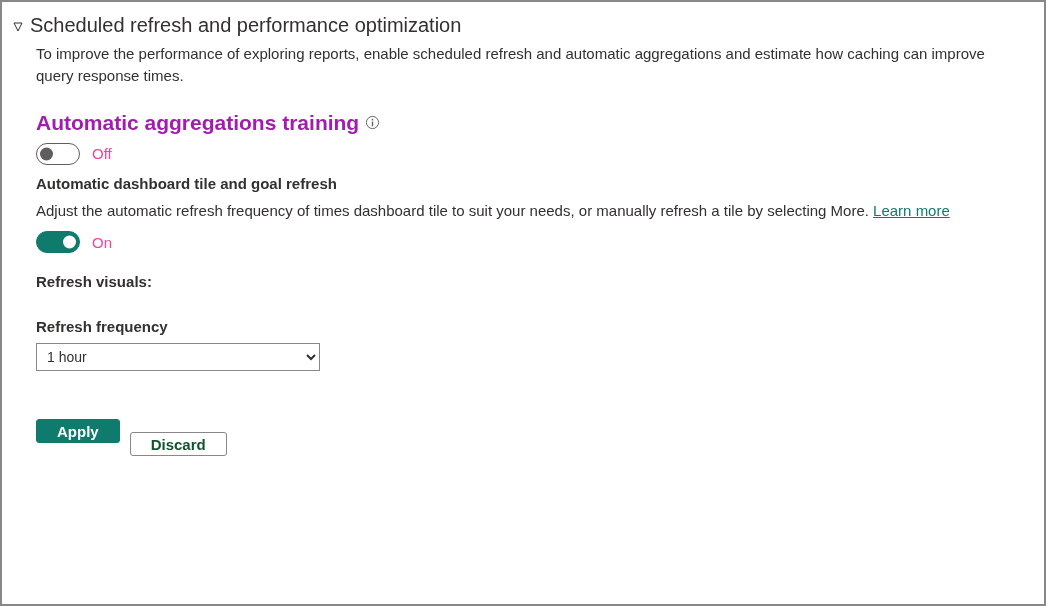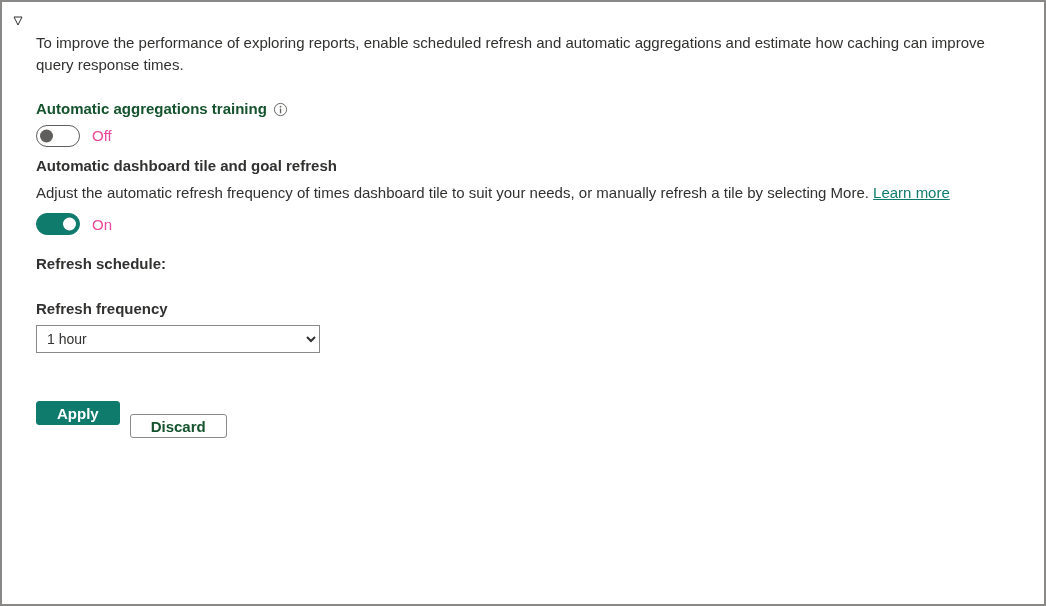--- a/index.html
+++ b/index.html
@@ -44,25 +44,25 @@
       padding-left: 24px;
       padding-right: 10px;
     }
     .section-desc {
       font-size: 15px;
       line-height: 1.45;
       color: #323130;
       margin-bottom: 24px;
     }
     .subsection-title {
-      font-size: 15px;
-      font-weight: 600;
-      color: #14532d;
-      display: flex;
-      align-items: flex-end;
+      font-size: 21px;
+      font-weight: 600;
+      color: #a21caf;
+      display: flex;
+      align-items: center;
       margin-bottom: 8px;
     }
     .info-icon {
       margin-left: 6px;
       display: inline-flex;
     }
     .info-icon svg {
       width: 15px;
       height: 15px;
     }
@@ -178,20 +178,21 @@
   </style>
 </head>
 <body>
 
 <div class="section-header">
   <span class="chevron">
     <svg viewBox="0 0 12 12">
         <path d="M2 3 L6 11 L10 3 Z" fill="none" stroke="#323130" stroke-width="1"></path>
       </svg>
   </span>
+  <span class="section-title">Scheduled refresh and performance optimization</span>
 </div>
 
 <div class="content">
   <p class="section-desc">To improve the performance of exploring reports, enable scheduled refresh and automatic aggregations and estimate how caching can improve query response times.</p>
 
   <div class="subsection-title">
     <span>Automatic aggregations training</span>
     <span class="info-icon">
       <svg viewBox="0 0 16 16">
         <circle cx="8" cy="8" r="6.5" fill="none" stroke="#605e5c" stroke-width="1"></circle>
@@ -215,21 +216,21 @@
     <span>Adjust the automatic refresh frequency of times dashboard tile to suit your needs, or manually refresh a tile by selecting More. </span><a class="link">Learn more</a>
   </p>
 
   <div class="toggle-row">
     <div class="toggle toggle-on">
       <div class="knob"></div>
     </div>
     <span class="toggle-label">On</span>
   </div>
 
-  <div class="refresh-schedule">Refresh schedule:</div>
+  <div class="refresh-schedule">Refresh visuals:</div>
 
   <div class="freq-label">Refresh frequency</div>
 
   <select>
     <option>1 hour</option>
   </select>
 
   <div class="button-row">
     <button class="btn btn-primary">Apply</button>
     <button class="btn btn-secondary">Discard</button>

